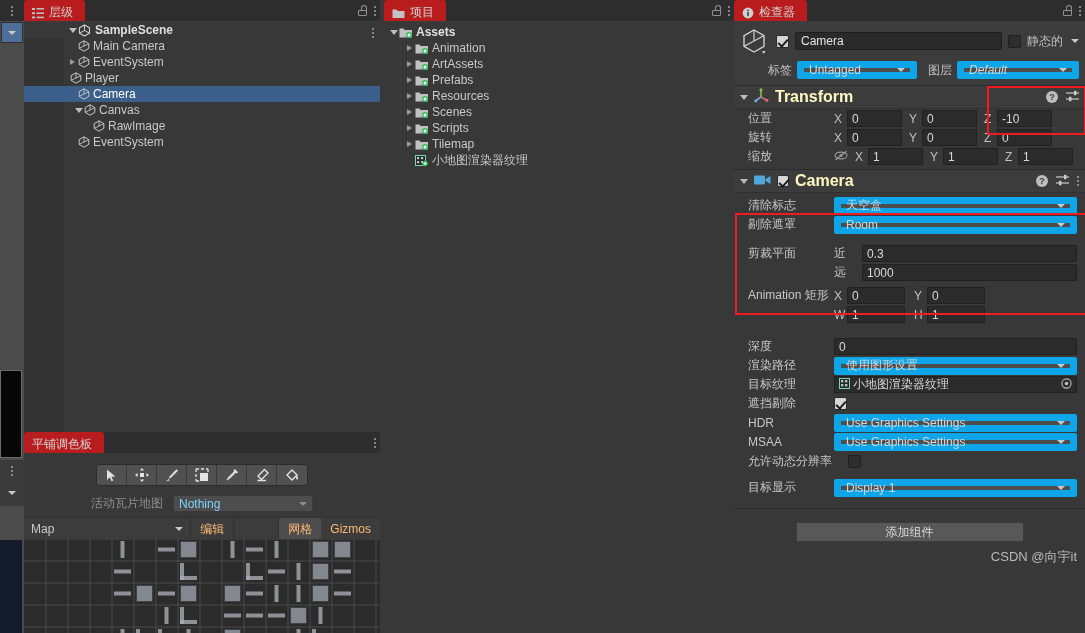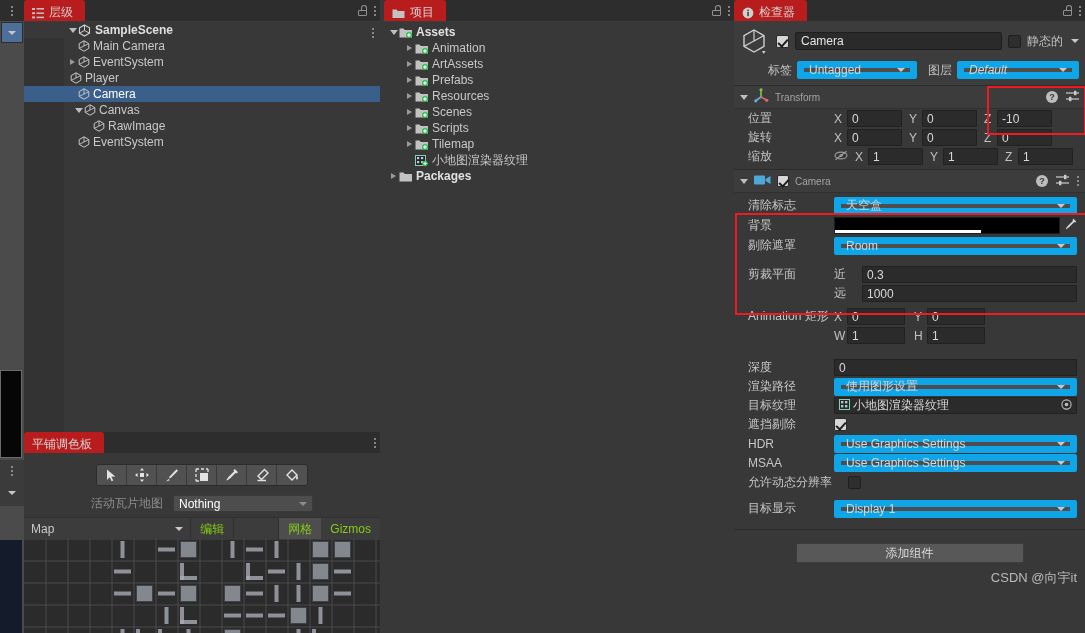--- a/index.html
+++ b/index.html
@@ -62,44 +62,44 @@
   .p-rows{position:absolute;left:0;right:0;top:22px;bottom:0;background:#383838;padding-top:2px;box-sizing:border-box;}
   .folder{width:13px;height:11px;flex:none;margin-right:4px;position:relative;}
 
   
   #palette{left:24px;top:432px;width:356px;height:201px;background:#383838;}
   .pal-tools{display:flex;justify-content:center;padding-top:11px;}
   .pal-tools .tgrp{display:flex;border:1px solid #2c2c2c;border-radius:3px;overflow:hidden;}
   .pal-tools .tbtn{width:30px;height:20px;background:#515151;border-right:1px solid #3a3a3a;display:flex;align-items:center;justify-content:center;box-sizing:border-box;}
   .pal-tools .tbtn:last-child{border-right:none;}
   .pal-row2{display:flex;align-items:center;justify-content:center;gap:10px;margin-top:9px;color:#8d8d8d;font-size:12px;}
-  .pal-dd{width:140px;height:17px;background:#4d4d4d;border:1px solid #3a3a3a;border-radius:2px;display:flex;align-items:center;justify-content:space-between;padding:0 5px;box-sizing:border-box;color:#ffffff;font-size:12px;}
+  .pal-dd{width:140px;height:17px;background:#4d4d4d;border:1px solid #3a3a3a;border-radius:2px;display:flex;align-items:center;justify-content:space-between;padding:0 5px;box-sizing:border-box;color:#7dd3fc;font-size:12px;}
   .pal-bar{position:absolute;left:0;right:0;top:85px;height:22px;background:#3c3c3c;display:flex;align-items:center;border-top:1px solid #303030;}
   .pal-bar .mapdd{flex:1;display:flex;align-items:center;justify-content:space-between;padding:0 7px;color:#c9c9c9;font-size:12px;height:22px;box-sizing:border-box;}
-  .pal-bar .bseg{padding:0 9px;height:22px;display:flex;align-items:center;color:#84cc16;font-size:12px;border-left:1px solid #303030;}
+  .pal-bar .bseg{padding:0 9px;height:22px;display:flex;align-items:center;color:#fdba74;font-size:12px;border-left:1px solid #303030;}
   .pal-bar .bseg.on{background:#4d4d4d;}
   .pal-grid{position:absolute;left:0;right:0;top:107px;bottom:0;background:#2b2b2b;overflow:hidden;}
 
   
   #inspector{left:734px;top:0;width:351px;height:633px;background:#383838;}
   .insp-body{position:absolute;left:0;right:0;top:21px;bottom:0;overflow:hidden;}
   .obj-head{padding:5px 6px 6px 6px;background:#3c3c3c;}
   .obj-line1{display:flex;align-items:center;gap:6px;}
   .objcube{width:30px;height:30px;flex:none;position:relative;}
   .cb{width:13px;height:13px;background:#d6d6d6;border:1px solid #2b2b2b;border-radius:2px;flex:none;position:relative;box-sizing:border-box;}
   .cb.checked:after{content:"";position:absolute;left:3px;top:1px;width:4px;height:8px;border:solid #1d1d1d;border-width:0 2px 2px 0;transform:rotate(42deg);}
   .cb.dark{background:#2e2e2e;border:1px solid #1f1f1f;}
   .namefield{flex:1;height:18px;background:#2a2a2a;border:1px solid #1e1e1e;border-radius:2px;display:flex;align-items:center;padding:0 5px;box-sizing:border-box;color:#e4e4e4;font-size:12px;}
   .obj-line2{display:flex;align-items:center;gap:5px;margin-top:5px;}
   .lbl{color:#c0c0c0;font-size:12px;white-space:nowrap;}
   .dd{height:18px;background:#4d4d4d;border:7px solid #0ea5e9;border-radius:2px;display:flex;align-items:center;justify-content:space-between;padding:0 5px;box-sizing:border-box;color:#d6d6d6;font-size:12px;}
   .ddarrow{width:0;height:0;border-left:4px solid transparent;border-right:4px solid transparent;border-top:4px solid #c8c8c8;margin-left:5px;flex:none;}
   .sep{height:1px;background:#2c2c2c;}
   .comp-head{height:22px;display:flex;align-items:center;gap:6px;padding:0 6px;background:#3c3c3c;position:relative;border-bottom:1px solid #303030;}
-  .comp-head .title{font-weight:normal;color:#a3a3a3;font-size:10px;}
+  .comp-head .title{font-weight:bold;color:#fef9c3;font-size:16px;}
   .comp-head .hicons{position:absolute;right:6px;top:0;height:22px;display:flex;align-items:center;gap:8px;}
   .qmark{width:12px;height:12px;border-radius:50%;background:#bdbdbd;color:#383838;font-size:9px;font-weight:bold;display:flex;align-items:center;justify-content:center;}
   .prow{display:flex;align-items:center;height:19px;padding-left:14px;}
   .prow .pl{width:86px;color:#c6c6c6;font-size:12px;flex:none;}
   .fld{height:17px;background:#2b2b2b;border:1px solid #212121;border-radius:1px;display:flex;align-items:center;padding:0 4px;box-sizing:border-box;color:#d8d8d8;font-size:12px;}
   .axl{width:13px;color:#c0c0c0;font-size:12px;flex:none;text-align:left;}
   .redbox{position:absolute;border:2px solid #ee1c22;pointer-events:none;}
   .addbtn{width:228px;height:20px;margin:0 auto;background:#585858;border:1px solid #3c3c3c;border-radius:2px;display:flex;align-items:center;justify-content:center;color:#dcdcdc;font-size:12px;box-sizing:border-box;font-family:Liberation Mono, monospace;}
   .watermark{text-align:right;padding:6px 8px 0 0;color:#b9b9b9;font-size:13px;}
 
@@ -449,29 +449,20 @@
             <rect x="0.5" y="0.5" width="10" height="10" fill="#23282e" stroke="#7fd4b0"></rect>
             <rect x="2" y="2" width="2.2" height="2.2" fill="#c0c8d0"></rect>
             <rect x="6" y="2" width="2.2" height="2.2" fill="#c0c8d0"></rect>
             <rect x="2" y="6" width="2.2" height="2.2" fill="#c0c8d0"></rect>
             <rect x="6" y="6" width="2.2" height="2.2" fill="#c0c8d0"></rect>
             <circle cx="10" cy="8.5" r="2.8" fill="#2fbb52"></circle>
             <rect x="9.5" y="6.9" width="1" height="3.2" fill="#fff"></rect>
             <rect x="8.4" y="8" width="3.2" height="1" fill="#fff"></rect>
           </svg></span>
         <span>小地图渲染器纹理</span>
-      </div>
-      <div class="row" style="padding-left: 4px; font-weight: bold; color: rgb(224, 224, 224);">
-        <span class="foldarrow">
-          <span class="tri-r"></span>
-        </span>
-        <span class="folder"><svg width="14" height="12" viewBox="0 0 14 12">
-            <path d="M0.5 1.5 h4 l1.2 1.4 h7.3 v7.6 h-12.5 z" fill="#c2c2c2"></path>
-          </svg></span>
-        <span>Packages</span>
       </div>
     </div>
 </div>
 
 <div class="panel" id="palette">
   <div class="tabbar">
     <div class="tab">
       <span>平铺调色板</span>
     </div>
     <div class="right-icons">
@@ -794,33 +785,20 @@
     <div style="padding-top:3px;">
 
       <div class="prow">
         <span class="pl">清除标志</span>
         <div class="dd" style="flex:1;margin-right:8px;">
           <span>天空盒</span>
           <span class="ddarrow"></span>
         </div>
       </div>
 
-      <div class="prow" style="height:21px;">
-        <span class="pl">背景</span>
-        <div style="flex:1;margin-right:8px;display:flex;align-items:center;gap:4px;">
-          <div style="flex:1;height:17px;background:#000;border:1px solid #1d1d1d;position:relative;box-sizing:border-box;">
-            <div style="position:absolute;left:0;bottom:0;height:3px;width:65%;background:#ffffff;"></div>
-          </div>
-          <span>
-            <svg width="13" height="13" viewBox="0 0 13 13">
-                <path d="M9.5 0.8 L12.2 3.5 L11 4.7 L10.3 4 L5 9.3 L2.3 11.3 L1.7 10.7 L3.7 8 L9 2.7 L8.3 2 Z" fill="#d4d4d4"></path>
-              </svg>
-          </span>
-        </div>
-      </div>
 
       <div class="prow">
         <span class="pl">剔除遮罩</span>
         <div class="dd" style="flex:1;margin-right:8px;">
           <span>Room</span>
           <span class="ddarrow"></span>
         </div>
       </div>
       <div style="height:7px;"></div>
 

